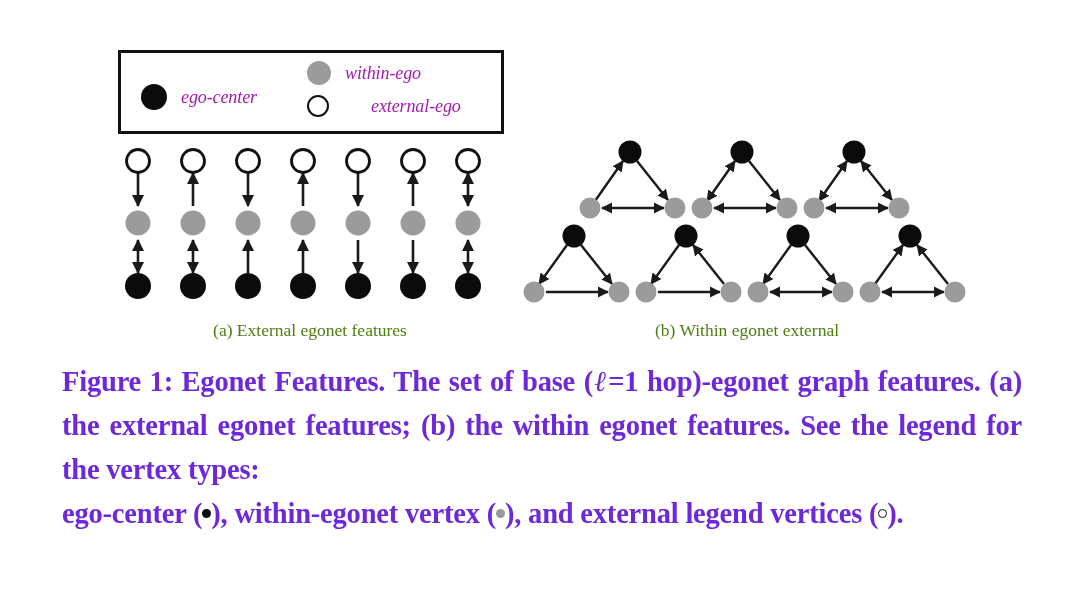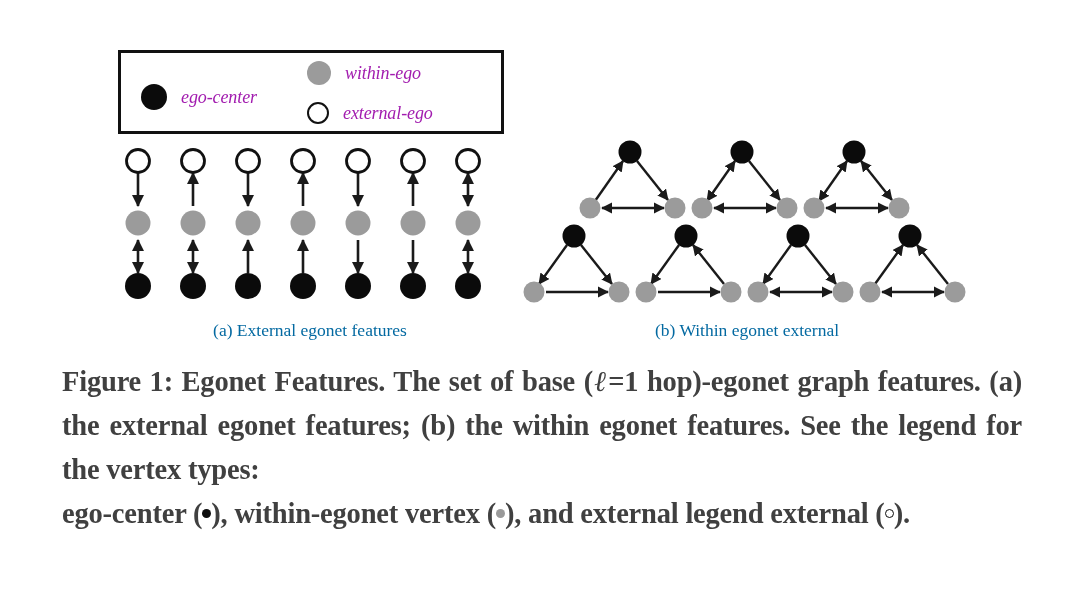--- a/index.html
+++ b/index.html
@@ -48,50 +48,50 @@
   .legend-label {
     margin-left: 14px;
     font-size: 18px;
     letter-spacing: -0.1px;
     white-space: nowrap;
     color: #a21caf;
     font-style: italic;
   }
   #legend-row-ego      { left: 20px;  top: 31px; }
   #legend-row-within   { left: 186px; top: 8px;  }
-  #legend-row-external { left: 186px; top: 49px; }
+  #legend-row-external { left: 186px; top: 42px; gap: 28px; }
 
   
   #panel-a { position: absolute; left: 100px; top: 142px; width: 420px; height: 200px; }
   #panel-b { position: absolute; left: 512px; top: 130px; width: 470px; height: 212px; }
 
   .panel-caption {
     position: absolute;
     font-size: 17.5px;
-    color: #0369a1;
+    color: #4d7c0f;
     white-space: nowrap;
     text-align: center;
   }
   #caption-a { left: 0px;  top: 178px; width: 420px; }
   #caption-b { left: 0px;  top: 190px; width: 470px; }
 
   svg { display: block; overflow: visible; }
 
   
   #figure-caption {
     position: absolute;
     left: 62px;
     top: 360px;
     width: 960px;
     font-family: "Liberation Serif", serif;
     font-weight: bold;
     font-size: 28.5px;
     line-height: 44px;
     text-align: justify;
-    color: #404040;
+    color: #6d28d9;
     letter-spacing: -0.2px;
   }
   #figure-caption .lastline { display: block; text-align: left; }
   .ital { font-style: italic; }
   .dot-black { display: inline-block; width: 9px; height: 9px; border-radius: 50%; background: #0d0d0d; vertical-align: 0.18em; }
   .dot-gray  { display: inline-block; width: 9px; height: 9px; border-radius: 50%; background: #999999; vertical-align: 0.18em; }
   .dot-open  { display: inline-block; width: 9px; height: 9px; border-radius: 50%; background: #ffffff; border: 1.6px solid #0d0d0d; box-sizing: border-box; vertical-align: 0.18em; }
 </style>
 </head>
 <body>
@@ -258,16 +258,16 @@
     </svg>
 
     <div class="panel-caption" id="caption-b">(b)  Within egonet external</div>
   </div>
 
   <div id="figure-caption">
     <span>Figure 1: Egonet Features. The set of base (</span><span class="ital">ℓ</span><span>=1 hop)-egonet</span>
     <span>graph features. (a) the external egonet features; (b) the</span>
     <span>within egonet features. See the legend for the vertex types:</span>
     <span class="lastline"><span>ego-center (</span><span class="dot-black"></span><span>), within-egonet vertex (</span><span class="dot-gray"></span><span>), and external legend</span>
-    <span>external (</span><span class="dot-open"></span><span>).</span></span>
+    <span>vertices (</span><span class="dot-open"></span><span>).</span></span>
   </div>
 
 </div>
 
 </body></html>

